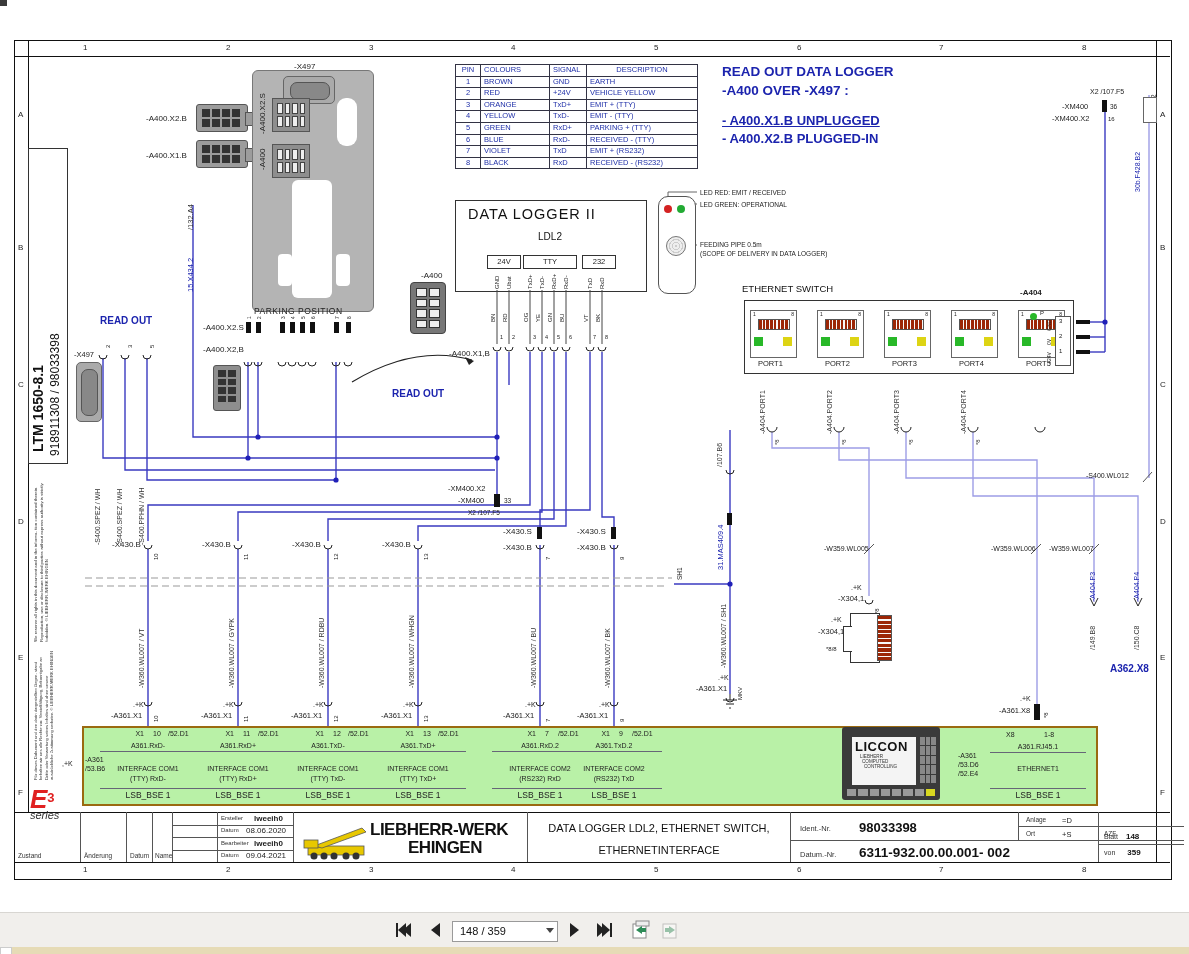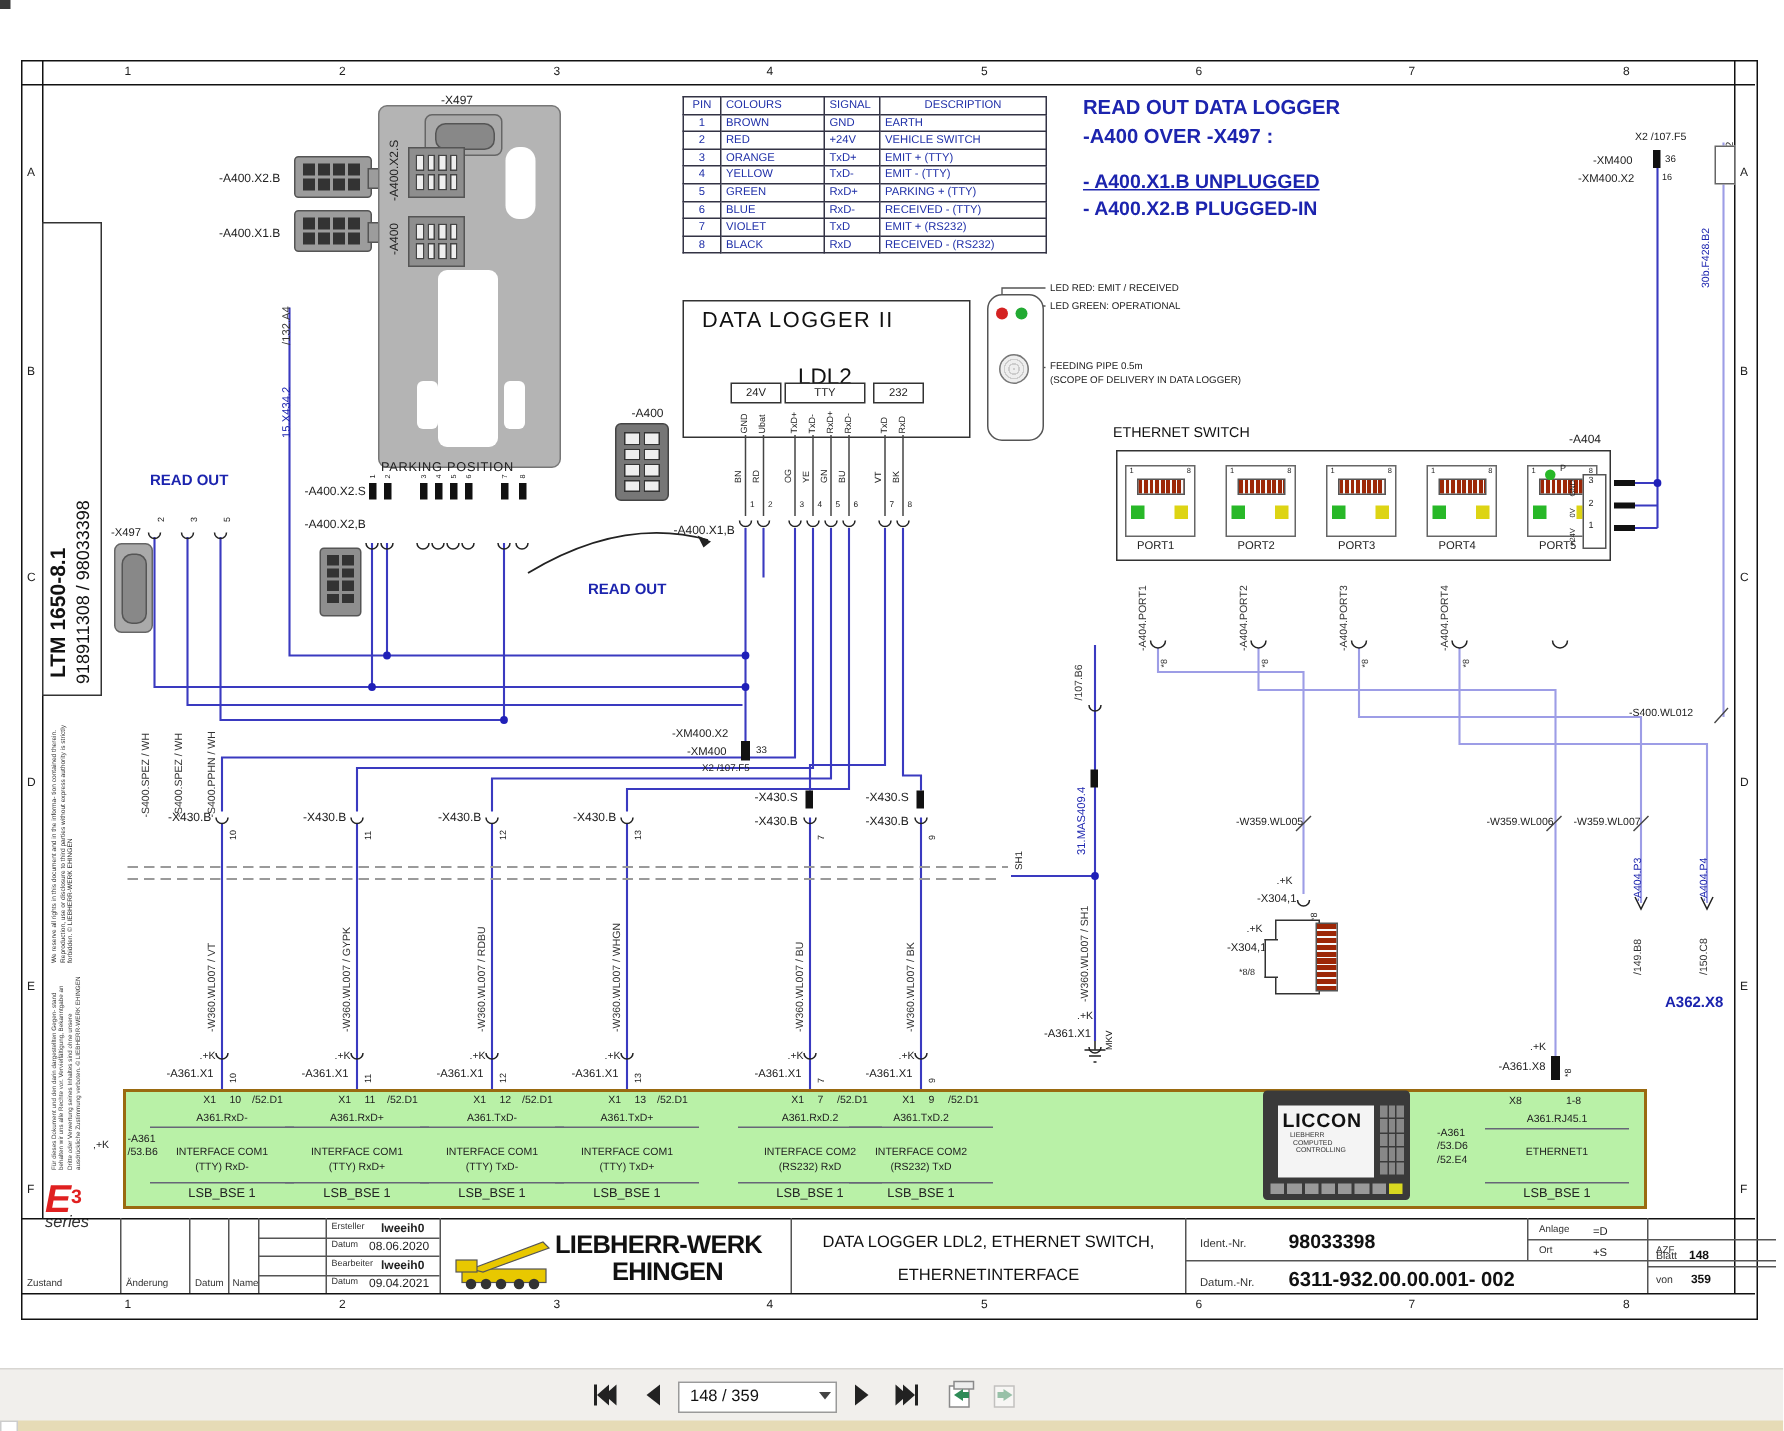--- a/index.html
+++ b/index.html
@@ -305,21 +305,21 @@
       <tr>
             <td style="text-align:center;">1</td>
             <td>BROWN</td>
             <td>GND</td>
             <td>EARTH</td>
           </tr>
       <tr>
             <td style="text-align:center;">2</td>
             <td>RED</td>
             <td>+24V</td>
-            <td>VEHICLE SWITCH</td>
+            <td>VEHICLE YELLOW</td>
           </tr>
       <tr>
             <td style="text-align:center;">3</td>
             <td>ORANGE</td>
             <td>TxD+</td>
             <td>EMIT +  (TTY)</td>
           </tr>
       <tr>
             <td style="text-align:center;">4</td>
             <td>YELLOW</td>
@@ -363,21 +363,21 @@
   <div class="abs lbl" style="left:1062px;top:102px;font-size:7.5px;">-XM400</div>
   <div class="abs lbl" style="left:1110px;top:103px;font-size:6.5px;">36</div>
   <div class="abs lbl" style="left:1052px;top:114px;font-size:7.5px;">-XM400.X2</div>
   <div class="abs lbl" style="left:1108px;top:116px;font-size:6px;">16</div>
   <div class="abs v" style="left:1150px;top:115px;font-size:7px;color:#333;">/95.D2</div>
   <div class="abs" style="left:1143px;top:97px;width:12px;height:24px;border:1px solid #666;background:#fff;"></div>
   <div class="abs v blue" style="left:1134px;top:192px;font-size:7px;">30b.F428.B2</div>
 
   <div class="abs" style="left:455px;top:200px;width:190px;height:90px;border:1.2px solid #333;background:#fff;"></div>
   <div class="abs" style="left:468px;top:206px;font-size:14.5px;letter-spacing:1px;color:#111;">DATA LOGGER  II</div>
-  <div class="abs ctr" style="left:520px;top:231px;width:60px;font-size:15px;color:#111;margin-top:12px;">LDL2</div>
+  <div class="abs ctr" style="left:520px;top:231px;width:60px;font-size:10px;color:#111;">LDL2</div>
   <div class="abs ctr" style="left:487px;top:255px;width:32px;height:12px;border:1px solid #333;font-size:7.5px;line-height:12px;">24V</div>
   <div class="abs ctr" style="left:523px;top:255px;width:52px;height:12px;border:1px solid #333;font-size:7.5px;line-height:12px;">TTY</div>
   <div class="abs ctr" style="left:582px;top:255px;width:32px;height:12px;border:1px solid #333;font-size:7.5px;line-height:12px;">232</div>
   <div class="abs v" style="left:494px;top:289px;font-size:6px;">GND</div>
   <div class="abs v" style="left:506px;top:289px;font-size:6px;">Ubat</div>
   <div class="abs v" style="left:527px;top:289px;font-size:6px;">TxD+</div>
   <div class="abs v" style="left:539px;top:289px;font-size:6px;">TxD-</div>
   <div class="abs v" style="left:551px;top:289px;font-size:6px;">RxD+</div>
   <div class="abs v" style="left:563px;top:289px;font-size:6px;">RxD-</div>
   <div class="abs v" style="left:587px;top:289px;font-size:6px;">TxD</div>
@@ -471,21 +471,21 @@
       </div>
   </div>
   <div class="abs blue" style="left:392px;top:388px;font-size:10px;font-weight:bold;">READ OUT</div>
 
   <div class="abs lbl" style="left:448px;top:484px;font-size:7.5px;">-XM400.X2</div>
   <div class="abs lbl" style="left:458px;top:496px;font-size:7.5px;">-XM400</div>
   <div class="abs lbl" style="left:504px;top:497px;font-size:6.5px;">33</div>
   <div class="abs lbl" style="left:468px;top:509px;font-size:6.5px;">X2  /107.F5</div>
 
   <div class="abs" style="left:742px;top:283px;font-size:9.5px;color:#111;">ETHERNET SWITCH</div>
-  <div class="abs lbl" style="left:1046px;top:288px;">-A404</div>
+  <div class="abs lbl" style="left:1020px;top:288px;font-weight:bold;">-A404</div>
   <div class="abs" style="left:744px;top:300px;width:328px;height:72px;border:1.2px solid #333;background:#fff;"></div>
   <div class="port" style="left:750px;top:310px;">
     <span style="position:absolute;left:2px;top:0;font-size:5px;">1</span>
       <span style="position:absolute;right:2px;top:0;font-size:5px;">8</span>
     <i class="rpins"></i>
       <i class="gsq"></i>
       <i class="ysq"></i>
     </div>
   <div class="port" style="left:817px;top:310px;">
     <span style="position:absolute;left:2px;top:0;font-size:5px;">1</span>

